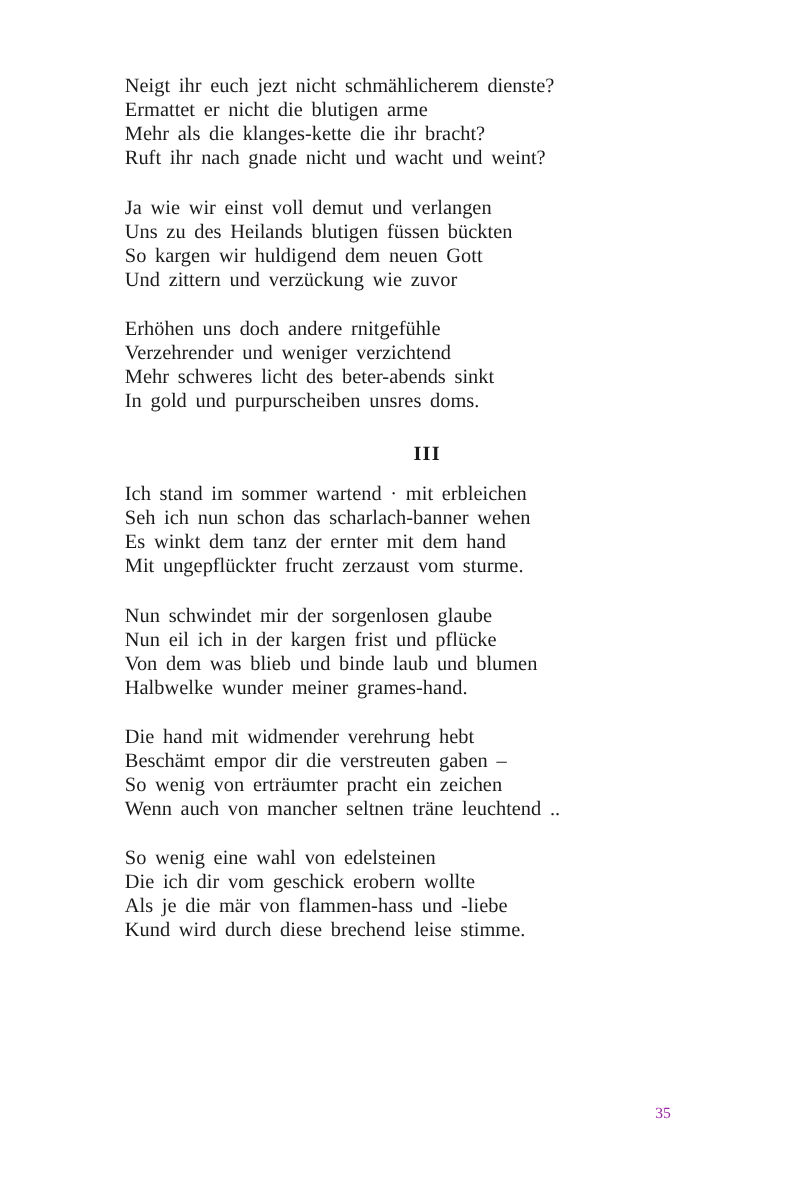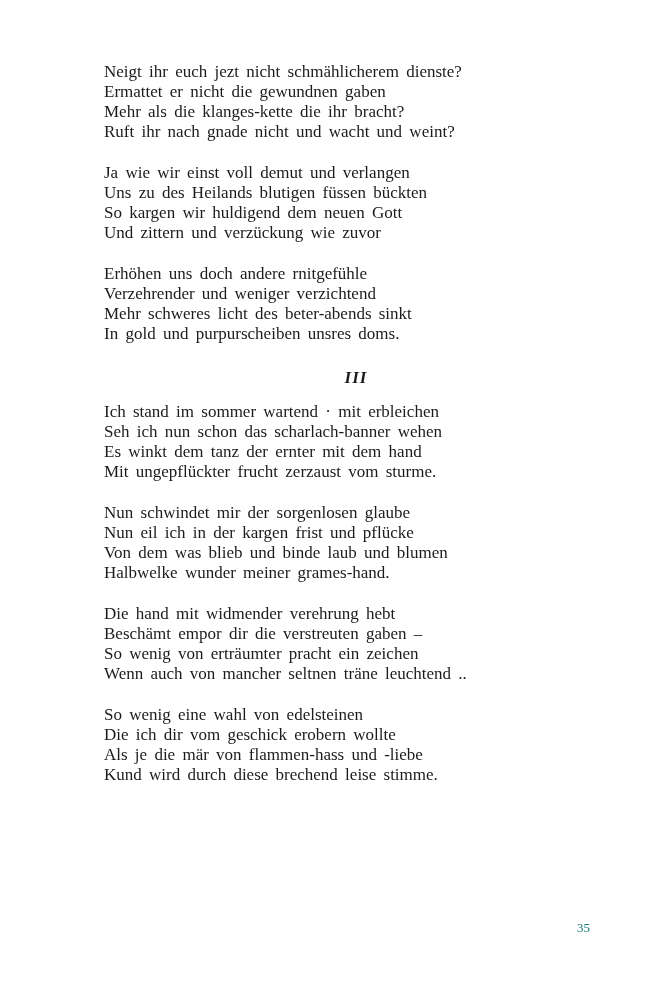--- a/index.html
+++ b/index.html
@@ -26,45 +26,44 @@
     word-spacing: 3px;
     margin-left: 16px;
   }
   .stanza {
     margin: 0 0 21px 0;
   }
   .line {
     white-space: nowrap;
   }
   .heading {
-    font-style: italic;
     font-weight: bold;
     text-align: center;
     font-size: 17px;
     letter-spacing: 1px;
     margin: 24px 0 14px 0;
   }
   .pagenum {
     position: absolute;
-    left: 577px;
+    left: 546px;
     top: 920px;
     font-size: 13px;
     line-height: 16px;
-    color: #0f766e;
+    color: #a21caf;
   }
 </style>
 </head>
 <body>
 
 <div class="page">
   <div class="poem">
 
     <div class="stanza">
       <div class="line">Neigt ihr euch jezt nicht schmählicherem dienste?</div>
-      <div class="line">Ermattet er nicht die gewundnen gaben</div>
+      <div class="line">Ermattet er nicht die blutigen arme</div>
       <div class="line">Mehr als die klanges-kette die ihr bracht?</div>
       <div class="line">Ruft ihr nach gnade nicht und wacht und weint?</div>
     </div>
 
     <div class="stanza">
       <div class="line">Ja wie wir einst voll demut und verlangen</div>
       <div class="line">Uns zu des Heilands blutigen füssen bückten</div>
       <div class="line">So kargen wir huldigend dem neuen Gott</div>
       <div class="line">Und zittern und verzückung wie zuvor</div>
     </div>

